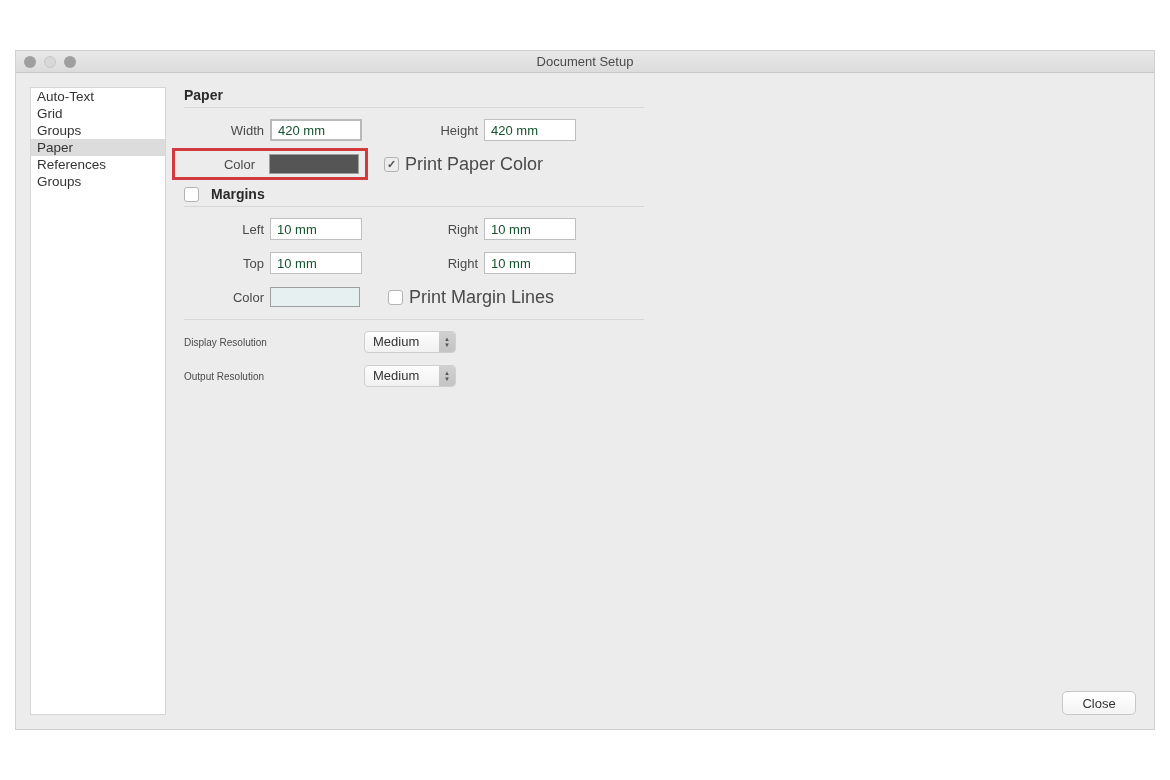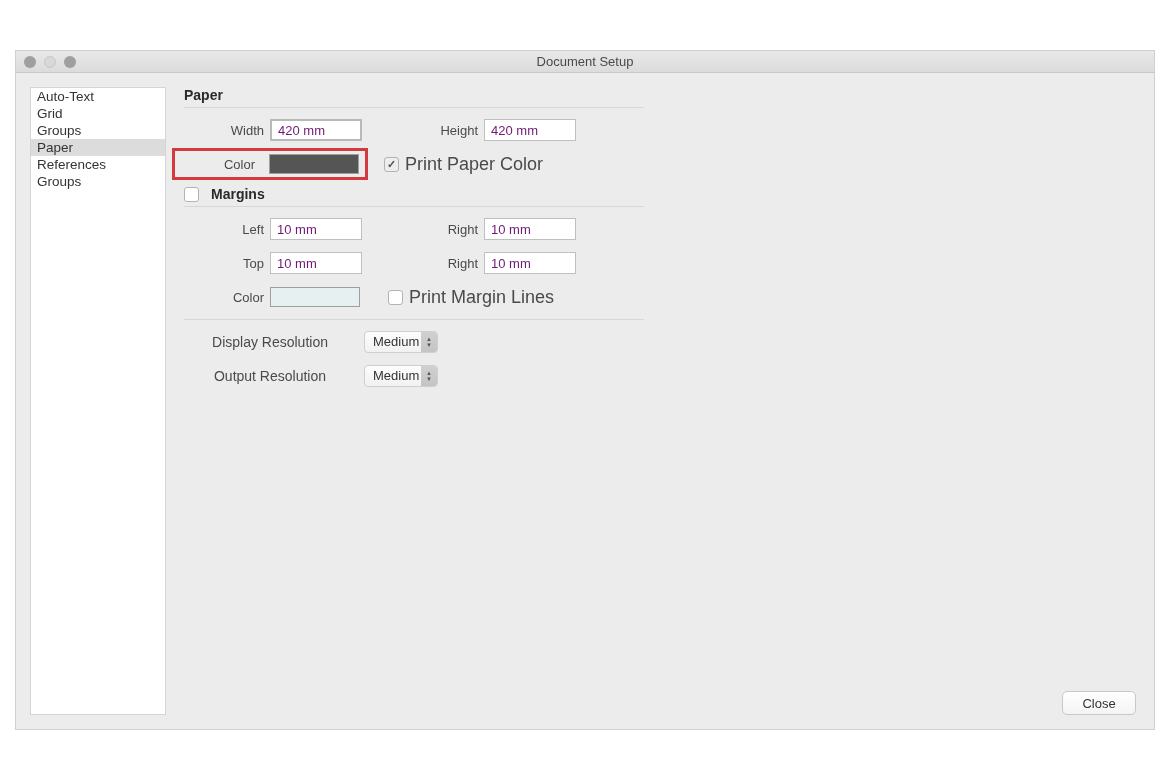--- a/index.html
+++ b/index.html
@@ -98,21 +98,21 @@
     color: #4a4a4a;
     padding-right: 6px;
   }
   .text-input {
     width: 92px;
     height: 22px;
     border: 1px solid #bfbfbf;
     background: #fff;
     padding: 2px 6px;
     font-size: 13px;
-    color: #701a75;
+    color: #14532d;
   }
   .text-input.focused {
     border: 2px solid #b9b9b9;
     outline: none;
   }
   .col2-label {
     width: 96px;
     text-align: right;
     padding-right: 6px;
     font-size: 13px;
@@ -165,21 +165,21 @@
     align-items: center;
     gap: 12px;
     margin-top: 4px;
   }
   .select-wrap {
     position: relative;
     display: inline-flex;
     align-items: center;
   }
   .select {
-    width: 74px;
+    width: 92px;
     height: 22px;
     border: 1px solid #cfcfcf;
     border-radius: 4px;
     background: linear-gradient(#fdfdfd,#f1f1f1);
     padding: 2px 22px 2px 8px;
     font-size: 13px;
     color: #333;
     position: relative;
   }
   .select-arrows {
@@ -210,23 +210,23 @@
     font-size: 13px;
     color: #333;
     display: flex;
     align-items: center;
     justify-content: center;
     cursor: default;
     text-align: right;
   }
   .reslabel {
     width: 180px;
-    text-align: center;
+    text-align: left;
     padding-right: 8px;
-    font-size: 14px;
+    font-size: 10px;
     color: #4a4a4a;
   }
 </style>
 </head>
 <body>
 
 <div class="window">
   <div class="titlebar">
     <div class="traffic-lights">
       <div class="tl tl-close"></div>

